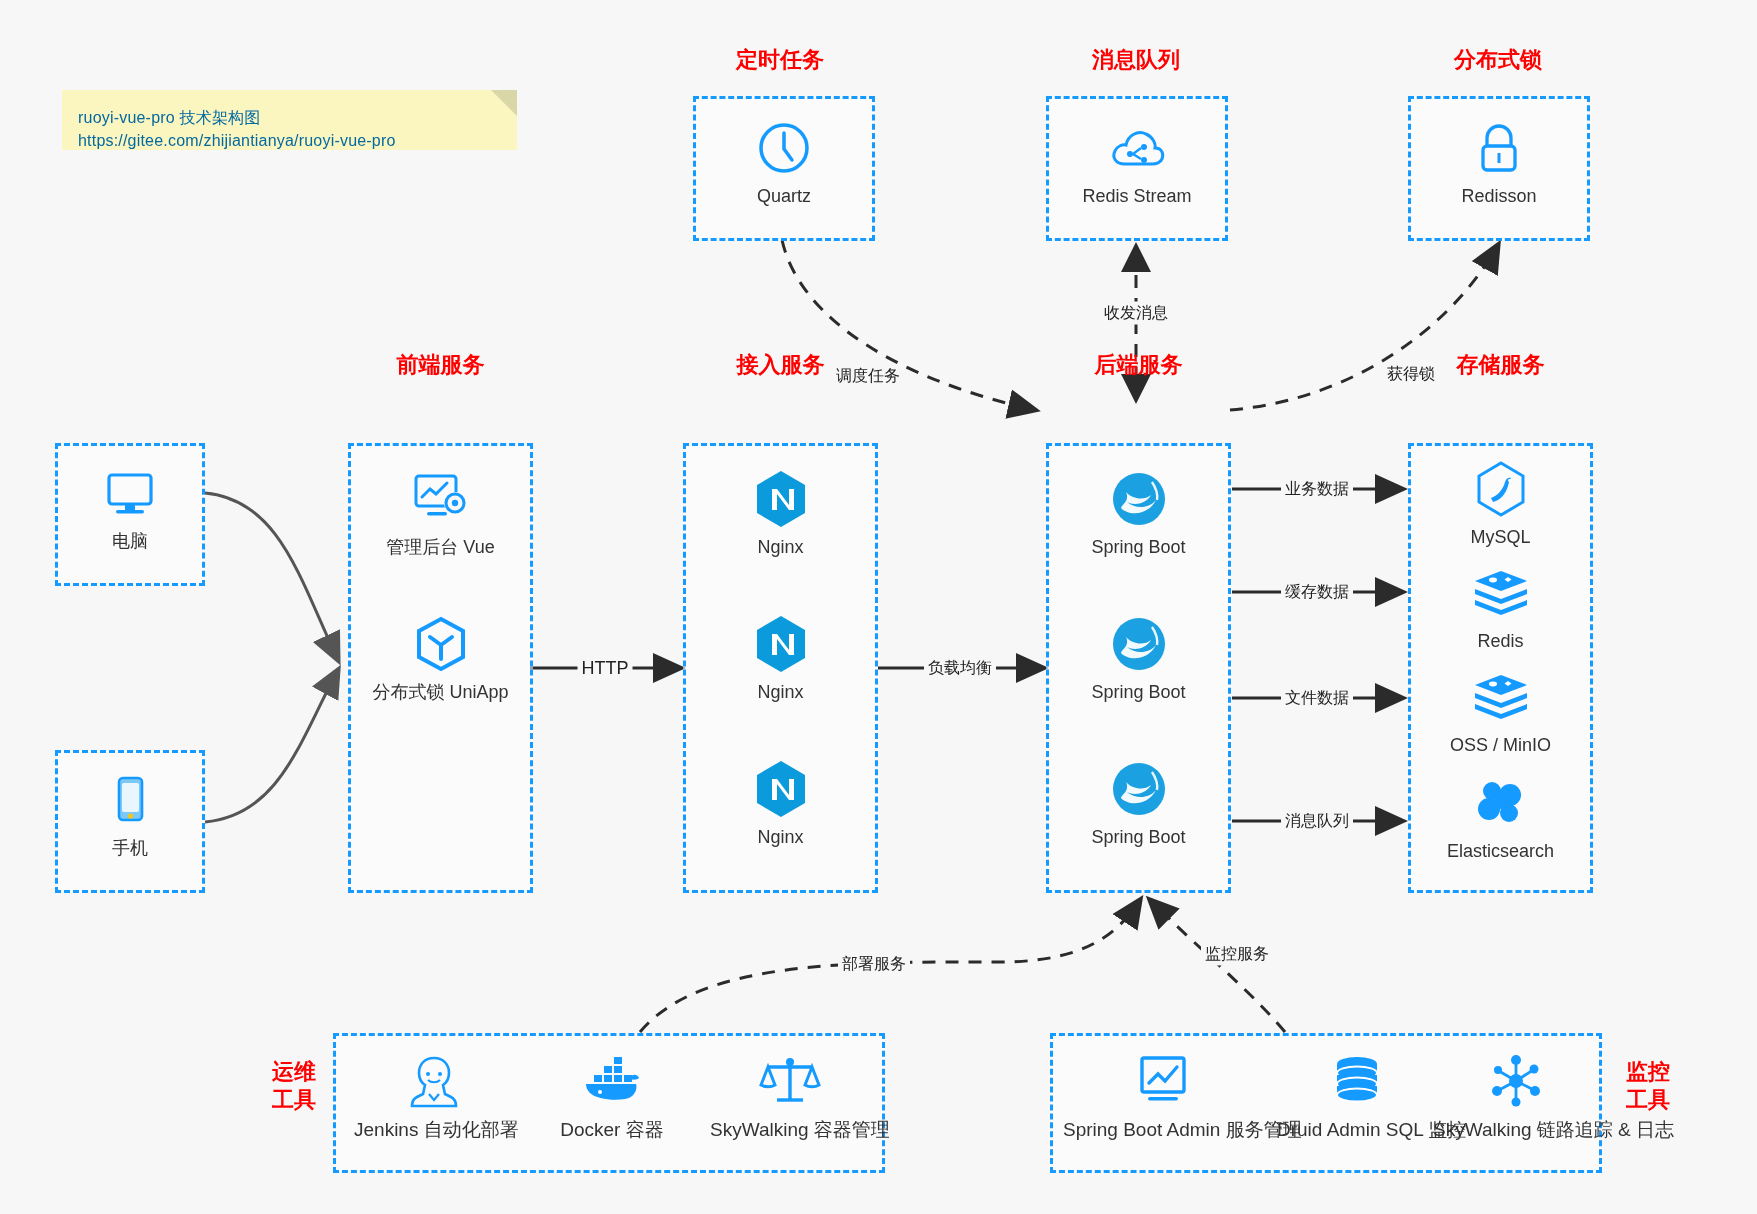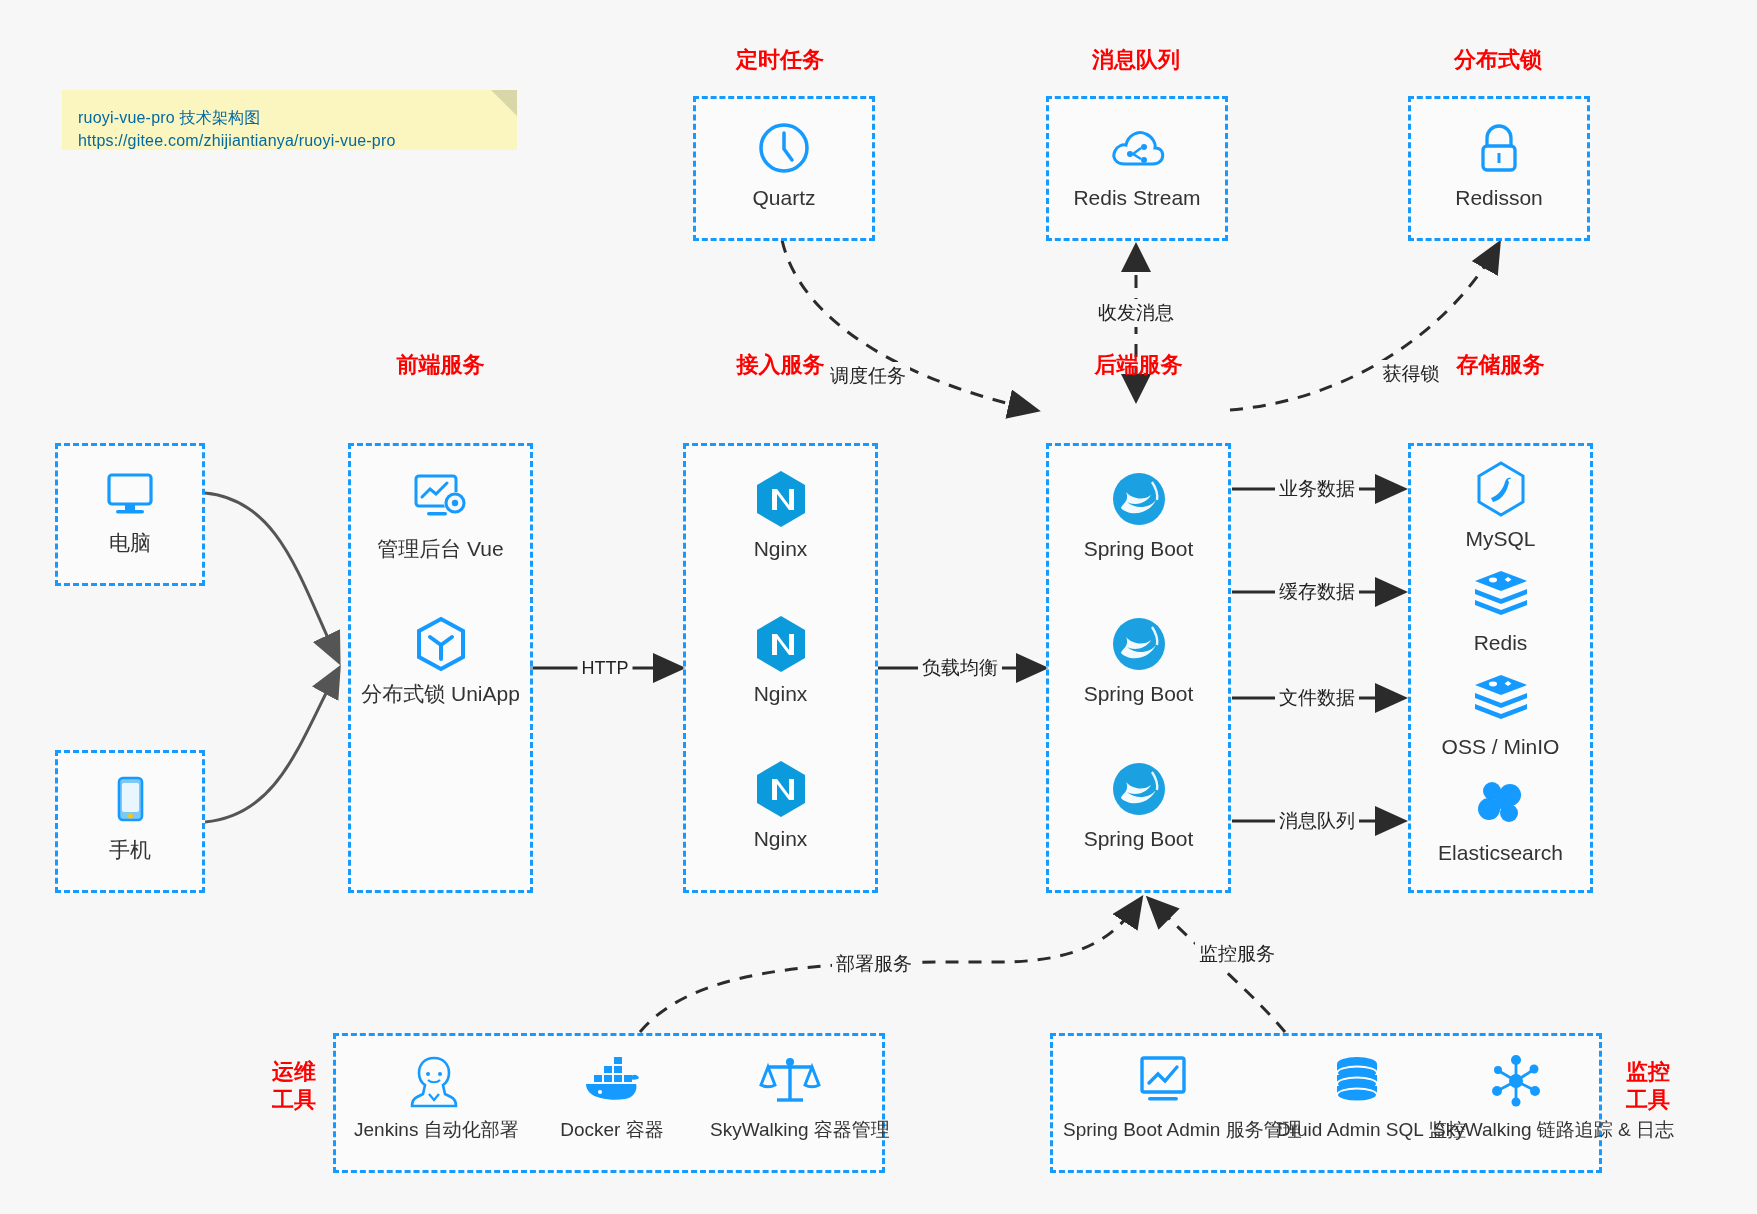--- a/index.html
+++ b/index.html
@@ -47,33 +47,33 @@
   .node{
     position:absolute;
     text-align:center;
     width:100%;
     left:0;
   }
   .node .ico{
     height:62px;display:flex;align-items:center;justify-content:center;
   }
   .node .cap{
-    margin-top:6px;font-size:21px;color:#333;white-space:nowrap;line-height:1.25;
+    margin-top:6px;font-size:18px;color:#333;white-space:nowrap;line-height:1.25;
   }
 
   
   .elabel{
     position:absolute;
     font-size:18px;color:#222;
     background:#f7f7f7;
     padding:1px 4px;
     white-space:nowrap;
     transform:translate(-50%,-50%);
   }
-  .elabel.cn{font-size:19px;}
+  .elabel.cn{font-size:16px;}
 
   
   .hnode{position:absolute;text-align:center;}
   .hnode .ico{height:66px;display:flex;align-items:center;justify-content:center;}
   .hnode .cap{font-size:19px;color:#333;line-height:1.3;white-space:nowrap;margin-top:4px;}
 </style>
 </head>
 <body>
 
 <div id="canvas">

